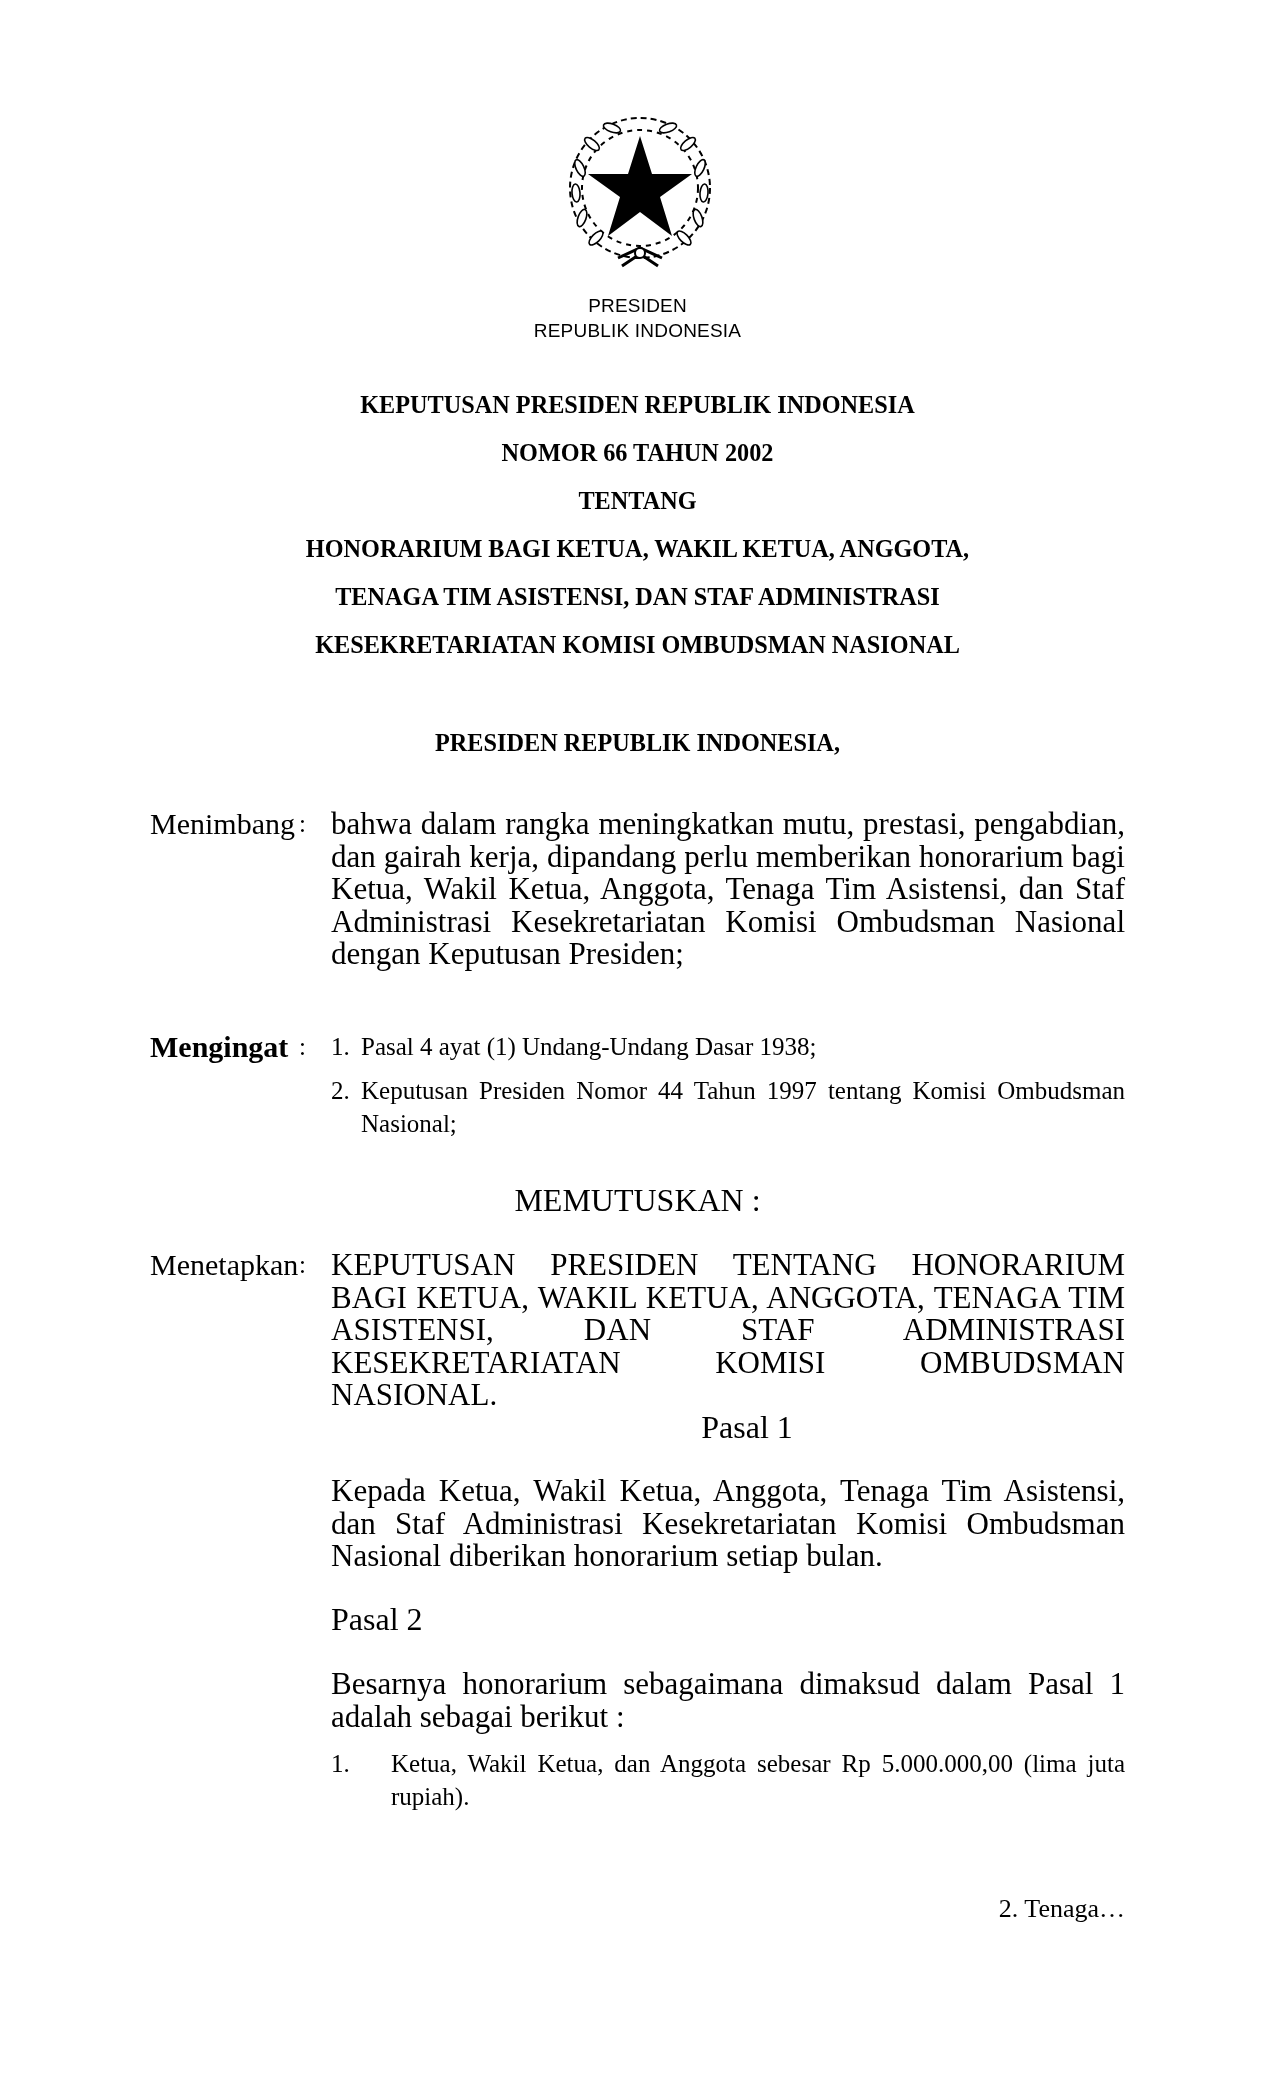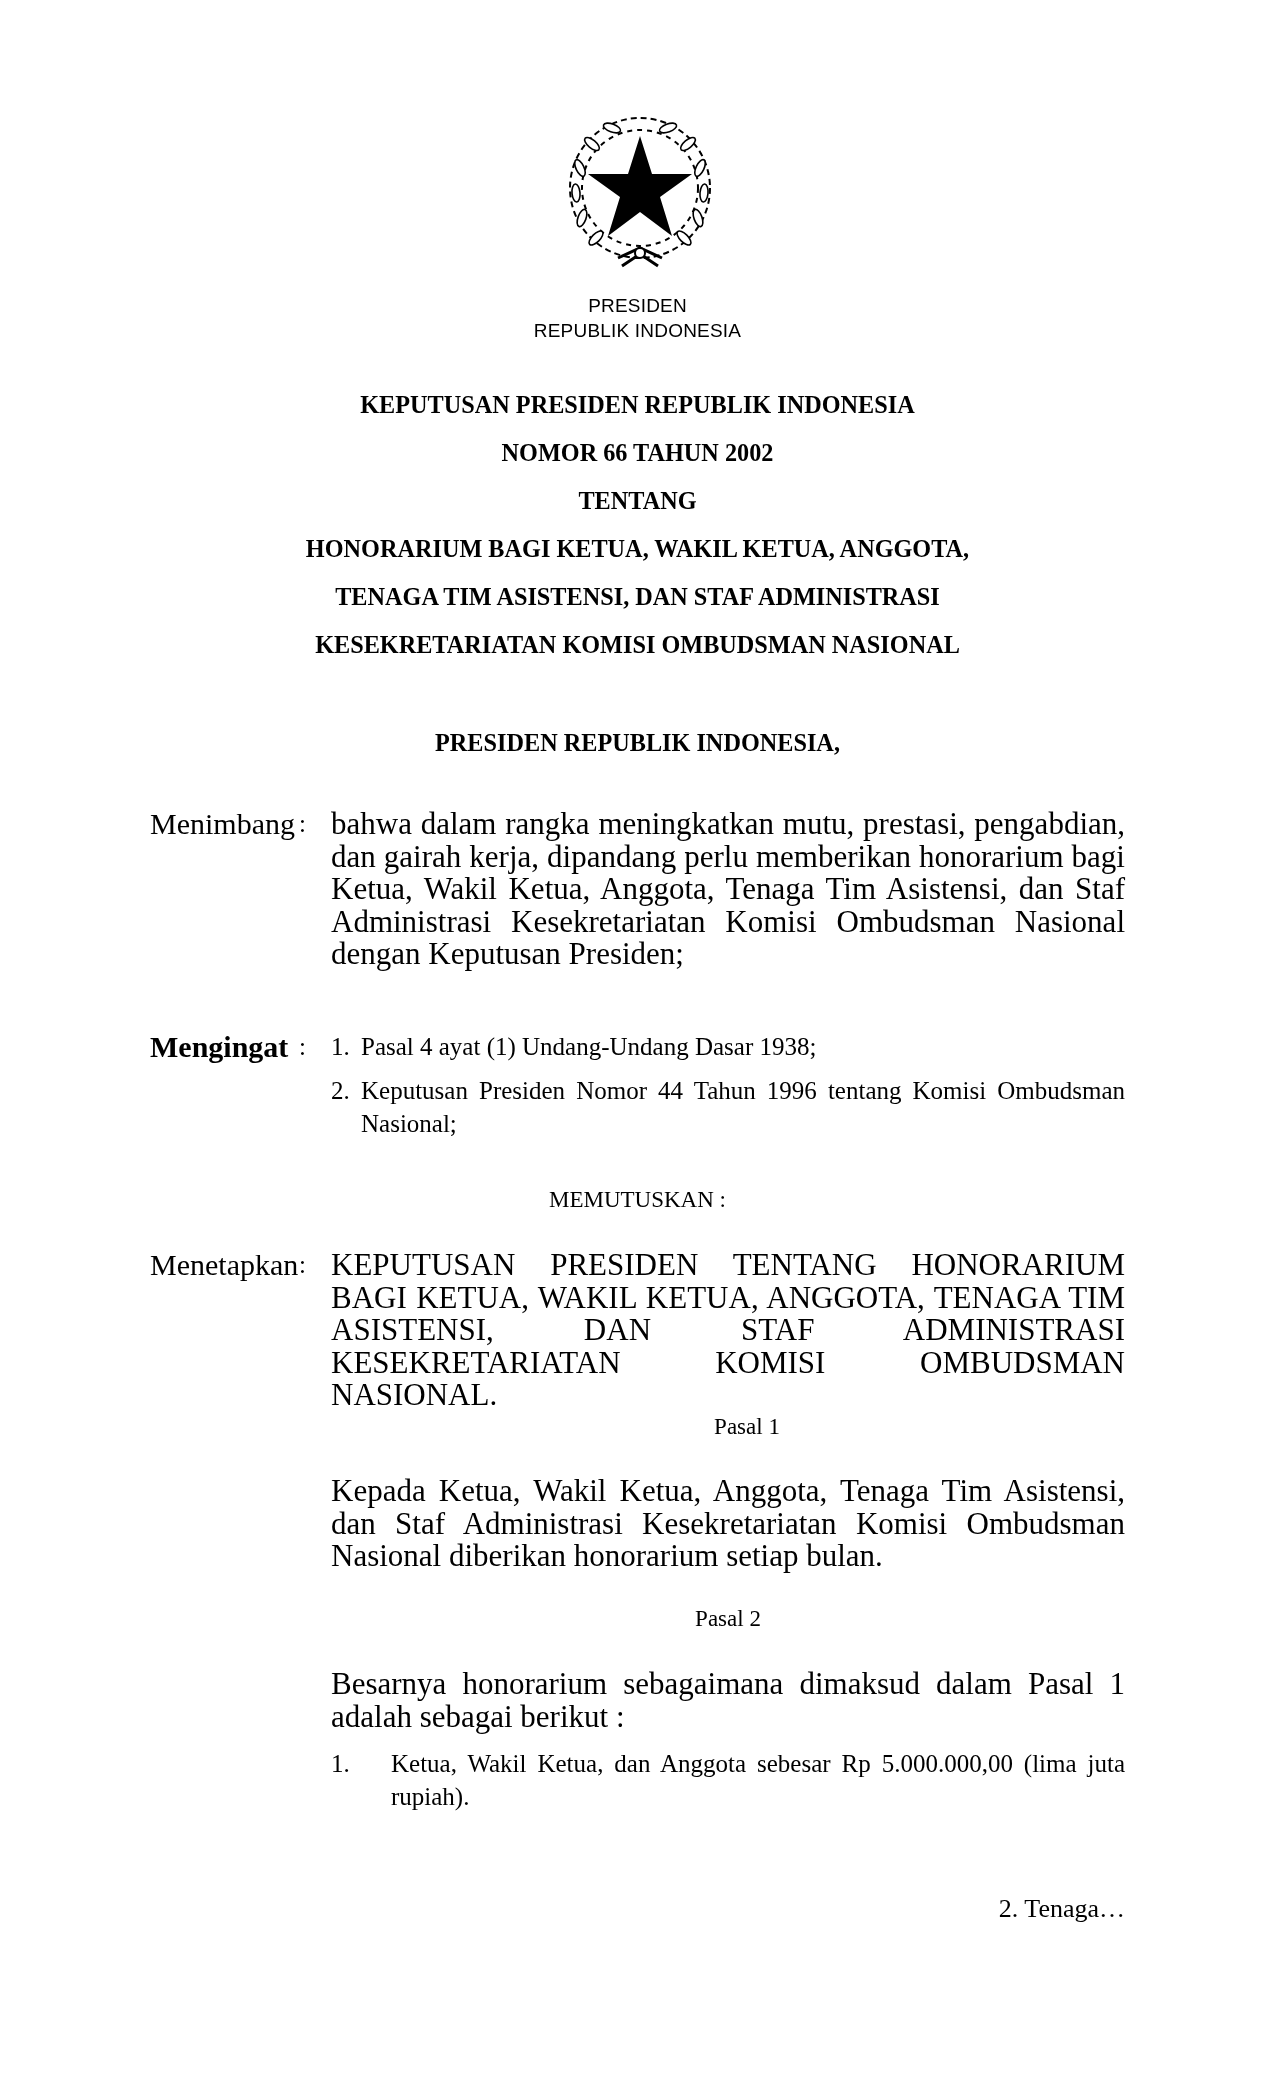--- a/index.html
+++ b/index.html
@@ -3,21 +3,21 @@
   <meta charset="utf-8">
   <style>
     html, body { margin: 0; padding: 0; background: #ffffff; }
     body { width: 1275px; height: 2100px; position: relative; overflow: hidden;
            font-family: "Liberation Serif", serif; color: #000; }
     .abs { position: absolute; }
     .center { position: absolute; left: 0; width: 1275px; text-align: center; }
     .emblem { position: absolute; left: 560px; top: 108px; width: 160px; height: 170px; }
     .caption { font-family: "Liberation Sans", sans-serif; font-size: 19px; line-height: 25px; letter-spacing: 0.2px; }
     .title { font-weight: bold; font-size: 25px; line-height: 30px; transform: scaleX(0.97); }
-    .body-text { font-size: 23px; line-height: 32.5px; }
+    .body-text { font-size: 32px; line-height: 32.5px; }
     .label { position: absolute; left: 150px; font-size: 30px; line-height: 32.5px; }
     .colon { position: absolute; left: 299px; font-size: 25px; line-height: 32.5px; }
     .para { position: absolute; left: 331px; width: 794px; font-size: 31px; line-height: 32.5px; text-align: justify; text-align-last: left; }
     .num-item { position: absolute; left: 331px; width: 794px; font-size: 25px; line-height: 32.5px; }
     .num-item .n { position: absolute; left: 0; top: 0; }
     .num-item .t { margin-left: 30px; text-align: justify; text-align-last: left; display: block; }
     .num-item2 .t { margin-left: 60px; }
     .right { position: absolute; right: 150px; font-size: 26px; line-height: 32.5px; text-align: right; }
   </style>
 </head>
@@ -71,32 +71,32 @@
 <div class="para" style="top:808px;">bahwa dalam rangka meningkatkan mutu, prestasi, pengabdian, dan gairah kerja, dipandang perlu memberikan honorarium bagi Ketua, Wakil Ketua, Anggota, Tenaga Tim Asistensi, dan Staf Administrasi Kesekretariatan Komisi Ombudsman Nasional dengan Keputusan Presiden;</div>
 
 <div class="label" style="top:1031px;font-weight:bold;">Mengingat</div>
 <div class="colon" style="top:1031px;">:</div>
 <div class="num-item" style="top:1031px;">
   <span class="n">1.</span>
   <span class="t">Pasal 4 ayat (1) Undang-Undang Dasar 1938;</span>
 </div>
 <div class="num-item" style="top:1075px;">
   <span class="n">2.</span>
-  <span class="t">Keputusan Presiden Nomor 44 Tahun 1996 tentang Komisi Ombudsman Nasional;</span>
+  <span class="t">Keputusan Presiden Nomor 44 Tahun 1997 tentang Komisi Ombudsman Nasional;</span>
 </div>
 
 <div class="center body-text" style="top:1184px;">MEMUTUSKAN :</div>
 
 <div class="label" style="top:1249px;">Menetapkan</div>
 <div class="colon" style="top:1249px;">:</div>
 <div class="para" style="top:1249px;">KEPUTUSAN PRESIDEN TENTANG HONORARIUM BAGI KETUA, WAKIL KETUA, ANGGOTA, TENAGA TIM ASISTENSI, DAN STAF ADMINISTRASI KESEKRETARIATAN KOMISI OMBUDSMAN NASIONAL.</div>
 
 <div class="abs body-text" style="top:1411px; left:350px; width:794px; text-align:center;">Pasal 1</div>
 <div class="para" style="top:1475px;">Kepada Ketua, Wakil Ketua, Anggota, Tenaga Tim Asistensi, dan Staf Administrasi Kesekretariatan Komisi Ombudsman Nasional diberikan honorarium setiap bulan.</div>
 
-<div class="abs body-text" style="top:1603px; left:331px; width:794px; text-align:center;">Pasal 2</div>
+<div class="abs body-text" style="top:1603px; left:331px; width:794px; ">Pasal 2</div>
 <div class="para" style="top:1668px;">Besarnya honorarium sebagaimana dimaksud dalam Pasal 1 adalah sebagai berikut :</div>
 <div class="num-item num-item2" style="top:1748px;">
   <span class="n">1.</span>
   <span class="t">Ketua, Wakil Ketua, dan Anggota sebesar Rp 5.000.000,00 (lima juta rupiah).</span>
 </div>
 
 <div class="right" style="top:1893px;">2. Tenaga…</div>
 
 </body></html>

